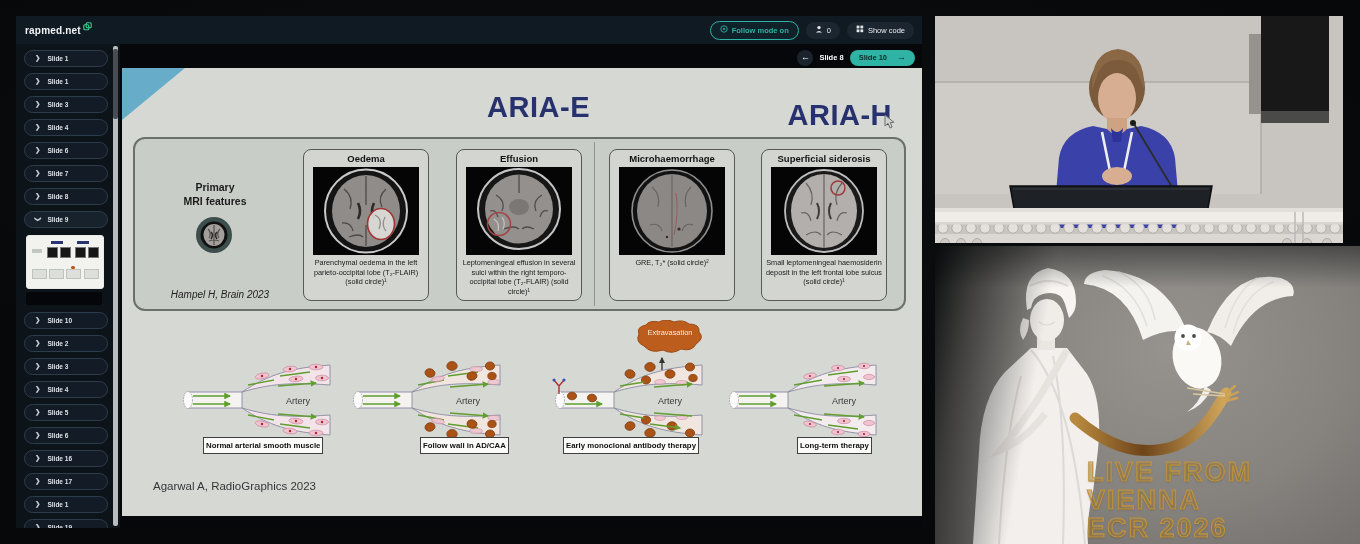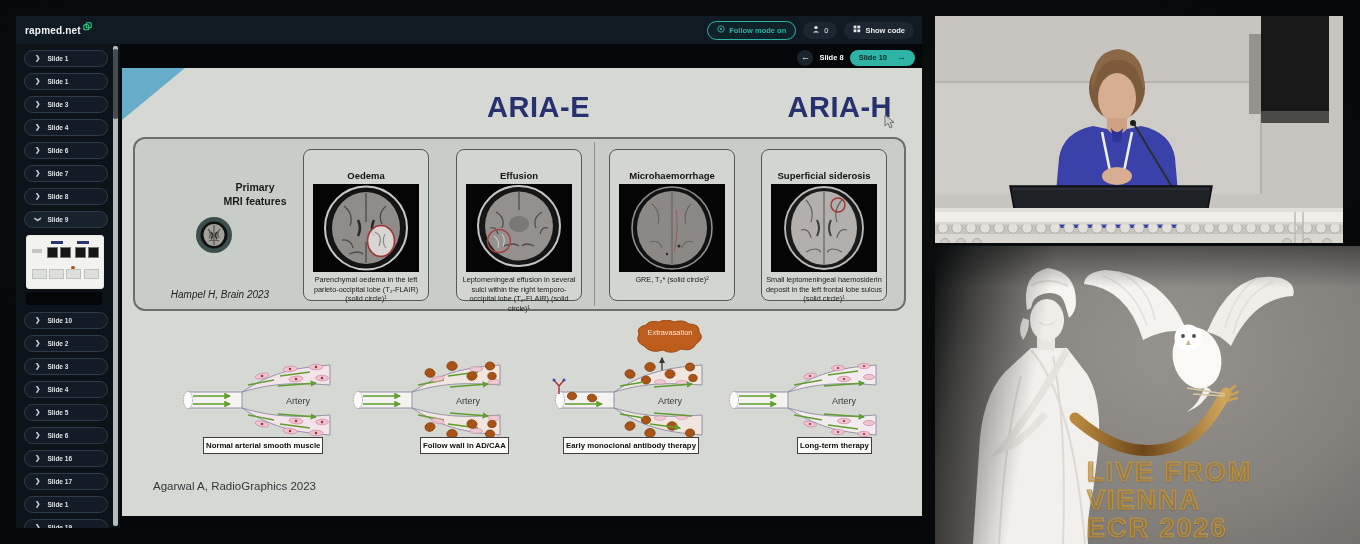--- a/index.html
+++ b/index.html
@@ -8,21 +8,21 @@
 
   
   .app-window{position:absolute;left:16px;top:16px;width:906px;height:512px;background:#0c1319;overflow:hidden;}
   .app-header{position:absolute;left:0;top:0;right:0;height:28px;background:#101a23;display:flex;align-items:center;z-index:5;}
   .brand{margin-left:9px;color:#f2f4f6;font-size:10px;font-weight:bold;letter-spacing:.2px;}
   .brand-badge{margin-left:2px;margin-bottom:8px;}
   .header-actions{margin-left:auto;margin-right:8px;display:flex;gap:7px;align-items:center;}
   .pill{height:17px;border-radius:10px;display:flex;align-items:center;font-size:7.5px;padding:0 9px;gap:4px;}
   .pill.follow{border:1px solid #2fb3a4;color:#2fb3a4;background:rgba(47,179,164,.05);font-weight:bold;}
   .pill.count{background:#1c2630;color:#e8ebee;}
-  .pill.showcode{background:#1c2630;color:#e8ebee;font-weight:bold;}
+  .pill.showcode{background:#1c2630;color:#e8ebee;font-weight:normal;}
 
   
   .sidebar{position:absolute;left:8px;top:34px;width:84px;height:494px;display:flex;flex-direction:column;gap:6px;z-index:4;}
   .slide-item{flex:none;height:15px;border-radius:9px;background:#131c26;border:1px solid #2d3c4a;
     color:#dde2e7;font-size:6.5px;font-weight:bold;display:flex;align-items:center;gap:7px;padding:0 0 0 10px;}
   .slide-item.expanded{background:#18222d;}
   .chev{display:inline-block;color:#c8cdd3;font-size:6.5px;line-height:1;}
   .chev::before{content:"\276F";}
   .chev.down{transform:rotate(90deg);}
   .thumb-wrap{flex:none;margin:1px 0 1px 2px;}
@@ -42,31 +42,31 @@
   .nav-prev{width:16px;height:16px;border-radius:50%;background:#1b242d;color:#fff;display:flex;align-items:center;justify-content:center;border:none;padding:0;}
   .icon-arrow-left{color:#fff;font-size:9px;line-height:1;} .icon-arrow-left::before{content:"\2190";}
   .nav-current{color:#fff;font-size:7.5px;font-weight:bold;}
   .nav-next{height:16px;border:none;border-radius:9px;background:#2fb3a4;color:#0b2823;font-size:7.5px;font-weight:bold;display:flex;align-items:center;gap:10px;padding:0 9px;}
   .icon-arrow-right{font-size:9px;line-height:1;color:#0b2823;} .icon-arrow-right::before{content:"\2192";}
 
   
   .slide{position:absolute;left:2px;top:24px;width:800px;height:448px;background:#d6d8d4;overflow:hidden;}
   .corner-tri{position:absolute;left:0;top:0;width:63px;height:52px;background:#67adca;clip-path:polygon(0 0,100% 0,0 100%);}
   .sec-title{position:absolute;top:23px;width:300px;text-align:right;font-size:29px;font-weight:bold;color:#27316e;letter-spacing:.5px;}
-  .sec-title.t1{left:168px;} .sec-title.t2{left:470px;}
+  .sec-title.t1{left:168px;} .sec-title.t2{left:470px;margin-top:8px;}
 
   .features-box{position:absolute;left:11px;top:69px;width:769px;height:170px;border:2px solid #6b706b;border-radius:12px;background:#c9cdc7;}
   .features-divider{position:absolute;left:459px;top:3px;bottom:3px;width:1px;background:#8f948f;}
-  .left-heading{position:absolute;left:0;top:42px;width:160px;text-align:center;font-size:10.5px;font-weight:bold;color:#1b1b1b;line-height:1.3;white-space:pre-line;margin-left:40px;}
+  .left-heading{position:absolute;left:0;top:42px;width:160px;text-align:center;font-size:10.5px;font-weight:bold;color:#1b1b1b;line-height:1.3;white-space:pre-line;}
   .brain-badge{position:absolute;left:60px;top:77px;}
   .left-ref{position:absolute;left:0;bottom:9px;width:170px;text-align:center;font-style:italic;font-size:10px;color:#222;}
 
   .card{position:absolute;top:10px;width:124px;height:150px;border:1.5px solid #555a55;border-radius:8px;background:#d3d5d1;}
   .card.c0{left:168px}.card.c1{left:321px}.card.c2{left:474px}.card.c3{left:626px}
-  .card-title{text-align:center;font-size:9.5px;font-weight:bold;color:#131313;margin-top:20px;}
+  .card-title{text-align:center;font-size:9.5px;font-weight:bold;color:#131313;margin-top:3px;}
   .card-img{display:block;margin:3px auto 0;}
   .card-caption{margin:3px 4px 0;text-align:center;font-size:7.3px;color:#191919;line-height:1.32;}
   .card-caption.narrow{margin:3px 22px 0;}
 
   .diagram{position:absolute;width:156px;height:96px;}
   .diagram.d1{left:56px;top:284px}.diagram.d2{left:226px;top:284px}.diagram.d3{left:428px;top:284px}.diagram.d4{left:602px;top:284px}
   .artery-label{position:absolute;left:108px;top:44px;font-size:9px;color:#3a3a3a;}
   .diag-caption{position:absolute;top:369px;height:15px;border:1px solid #3f3f3f;background:#fbfbf9;color:#101010;
     font-size:7.8px;font-weight:bold;display:flex;align-items:center;padding:0 2px;white-space:nowrap;}
   .diag-caption.p0{left:81px}.diag-caption.p1{left:298px}.diag-caption.p2{left:441px}.diag-caption.p3{left:675px}

